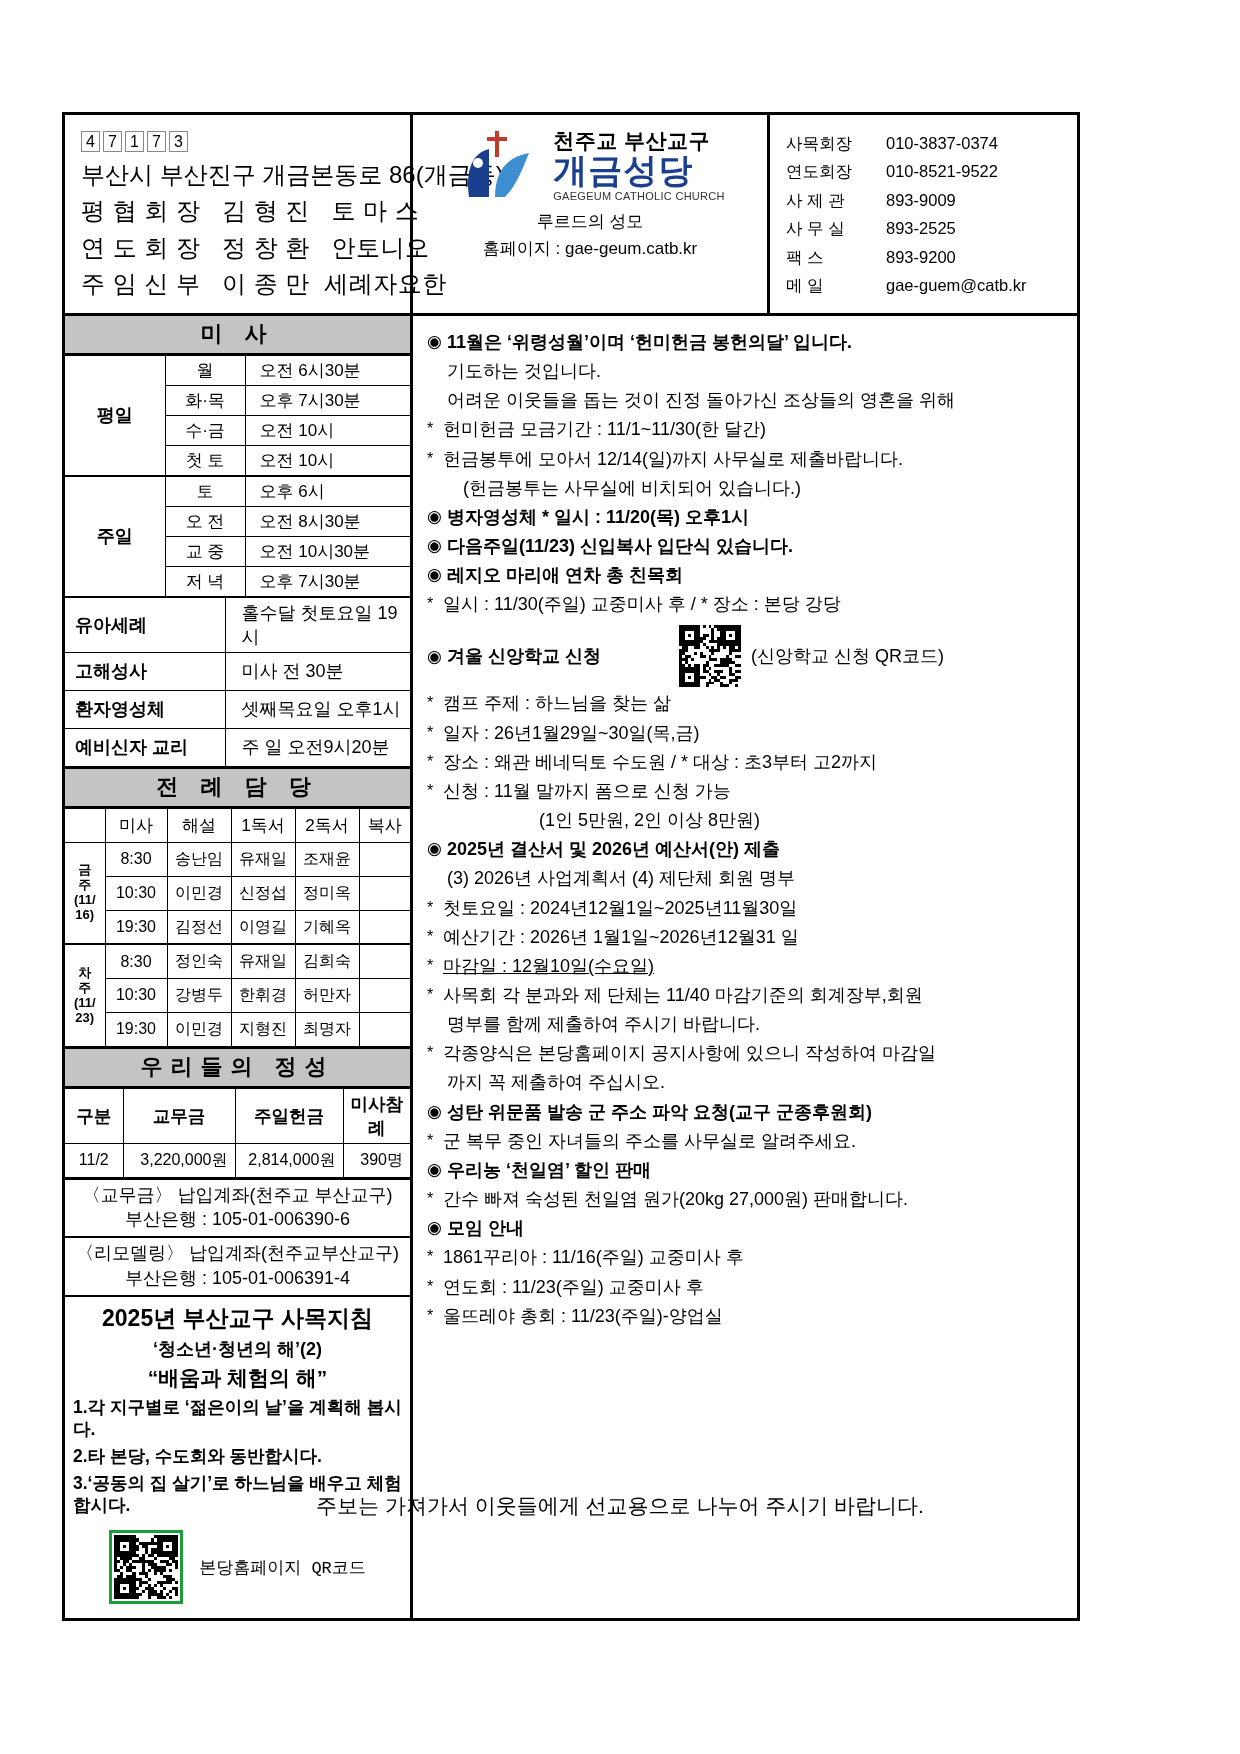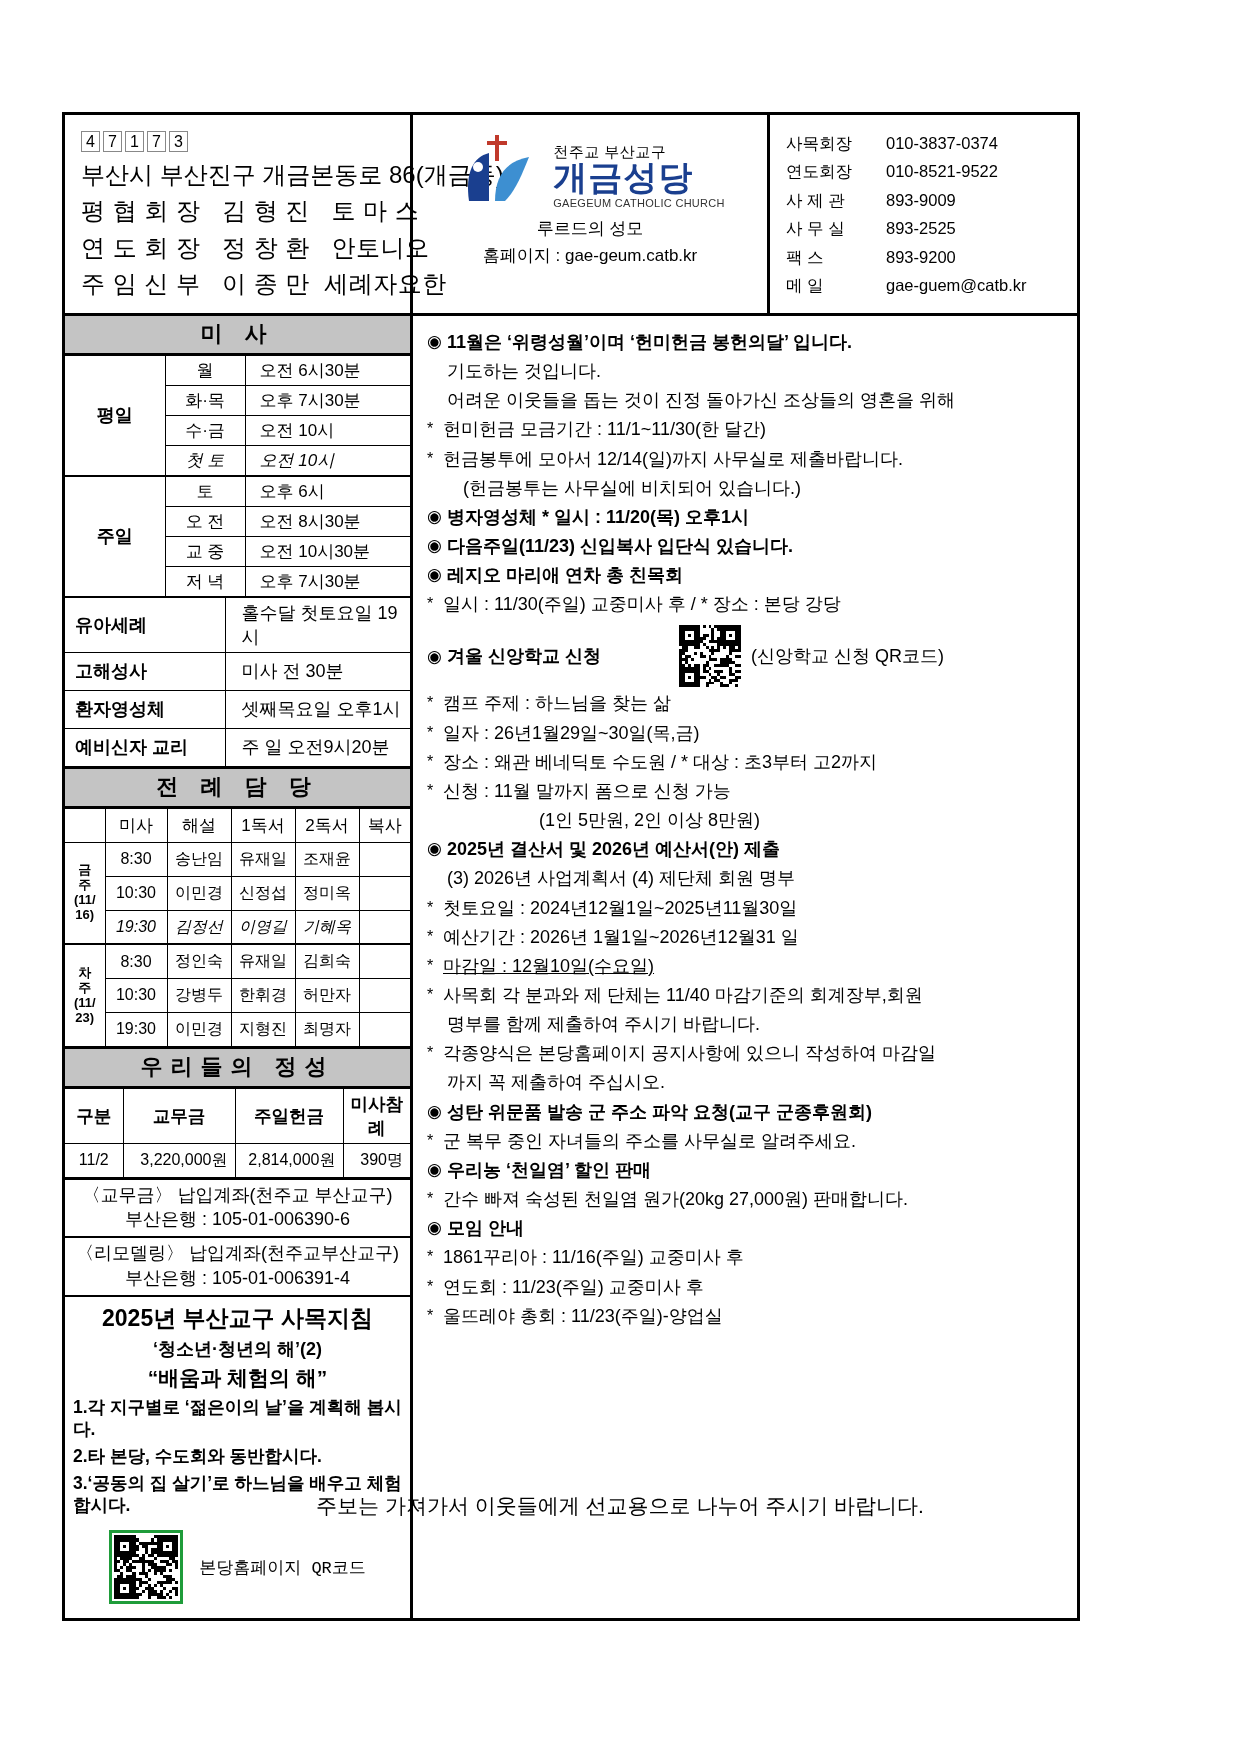--- a/index.html
+++ b/index.html
@@ -55,23 +55,22 @@
     text-align: center;
     position: relative;
   }
   .logo-row {
     display: flex; align-items: center; justify-content: center;
     gap: 6px; margin-top: 4px;
   }
   .logo-mark { position: relative; width: 92px; height: 74px; flex: none; }
   .logo-text { text-align: left; }
   .logo-sub1 {
-    font-size: 15px; letter-spacing: 0.5px; font-weight: normal;
+    font-size: 21px; letter-spacing: 0.5px; font-weight: bold;
     margin-bottom: -2px;
-    margin-top: 16px;
   }
   .logo-main {
     font-size: 34px; font-weight: bold; letter-spacing: 1px;
     line-height: 1.05; color: #1a3f8f;
   }
   .logo-sub2 {
     font-size: 11px; letter-spacing: 0.3px; color: #333; margin-top: 1px;
   }
   .lourdes {
     font-size: 17px; margin-top: 8px;
@@ -121,21 +120,21 @@
     font-size: 17px;
   }
   table.t td {
     border: 1px solid #000;
     padding: 3px 4px;
     text-align: center;
     height: 27px;
   }
   table.t td.lbl { font-weight: bold; font-size: 18px; }
   table.t td.lft { text-align: left; padding-left: 14px; }
-  .thickb { border-bottom: 2.5px solid #000 !important; font-style: italic; }
+  .thickb { border-bottom: 2.5px solid #000 !important; }
   .thickt { border-top: 2.5px solid #000 !important; }
   .noleft { border-left: none !important; }
   .noright { border-right: none !important; }
 
   
   table.sac td { height: 38px; font-size: 18px; }
   table.sac td.name { font-weight: bold; text-align: left; padding-left: 10px; width: 160px; }
   table.sac td.val { text-align: left; padding-left: 16px; font-weight: normal; }
 
   

